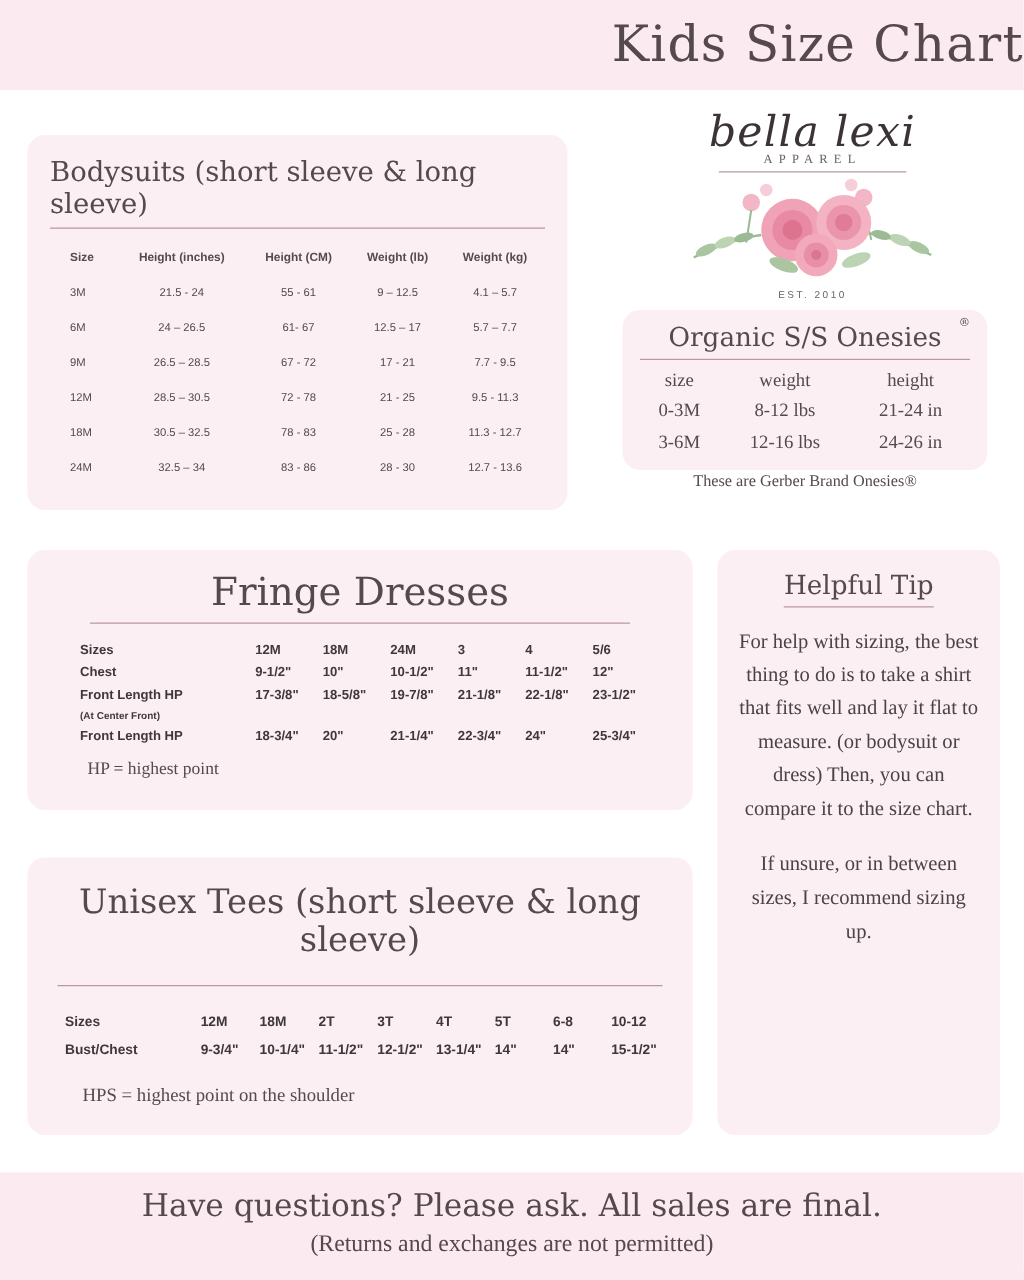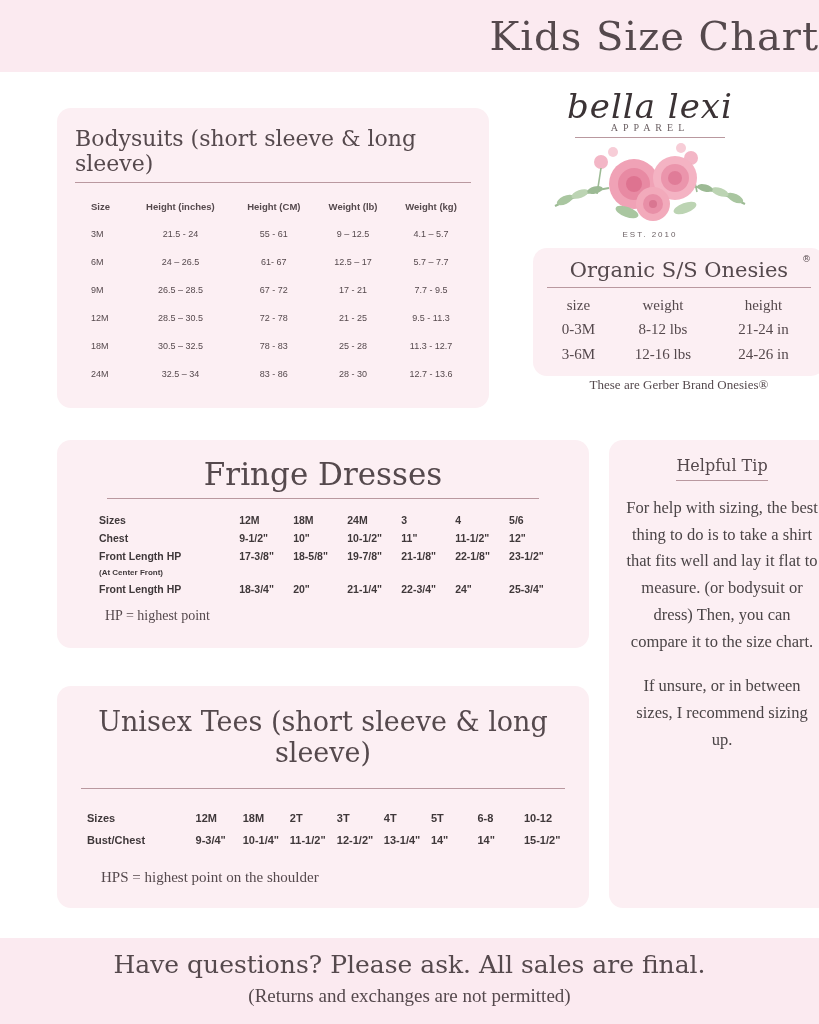--- a/index.html
+++ b/index.html
@@ -27,21 +27,20 @@
     font-size: 40px;
     letter-spacing: 1px;
     color: #55494d;
     font-weight: 400;
   }
 
   
   .card {
     background: #fceff3;
     border-radius: 14px;
-    margin-left: 35px;
   }
 
   
   .bodysuits {
     position: absolute;
     left: 22px;
     top: 108px;
     width: 432px;
     height: 300px;
     padding: 16px 18px 10px 18px;
@@ -207,21 +206,21 @@
     position: absolute;
     left: 574px;
     top: 440px;
     width: 226px;
     height: 468px;
     padding: 16px 16px;
     text-align: center;
   }
   .tip-title {
     font-family: "DejaVu Serif", serif;
-    font-size: 16px;
+    font-size: 21px;
     color: #55494d;
     border-bottom: 1.5px solid #b9989f;
     padding-bottom: 5px;
     display: inline-block;
     margin-bottom: 14px;
   }
   .tip-body {
     font-family: "Liberation Serif", serif;
     font-size: 16.5px;
     line-height: 1.62;

